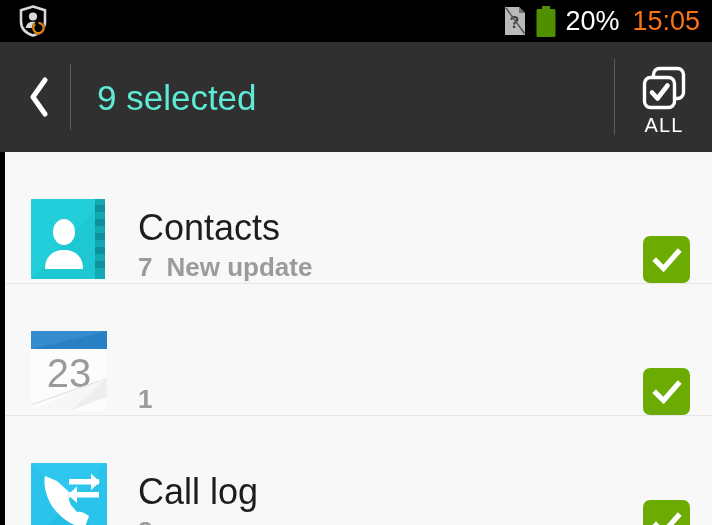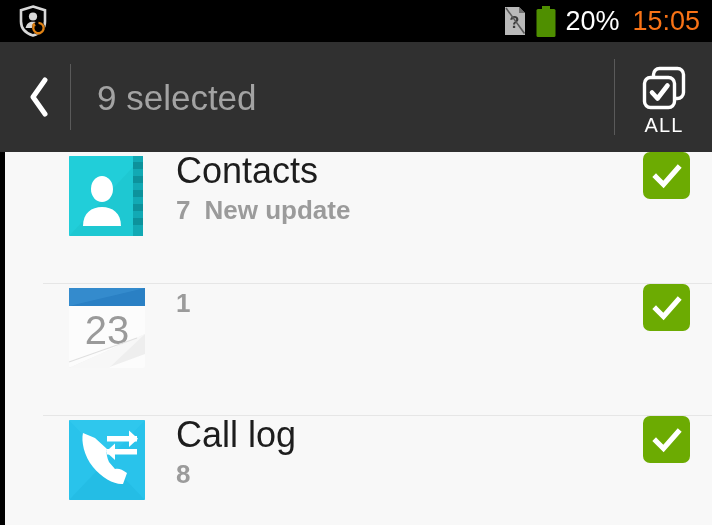--- a/index.html
+++ b/index.html
@@ -81,21 +81,21 @@
     cursor: pointer;
   }
   .icon-chevron-left { width: 22px; height: 40px; display: block; }
   .ab-divider {
     width: 1px;
     height: 66px;
     background: #5a5a5a;
     flex: 0 0 auto;
   }
   .ab-title {
-    color: #a3a3a3;
+    color: #5eead4;
     font-size: 35px;
     font-weight: 400;
     margin-left: 26px;
     line-height: 1;
     white-space: nowrap;
   }
   .ab-spacer { flex: 1 1 auto; }
   .ab-divider-right {
     width: 1px;
     height: 76px;
@@ -129,27 +129,26 @@
     height: 373px;
     background: #f8f8f8;
     border-left: 5px solid #000000;
     box-sizing: border-box;
     overflow: hidden;
   }
   .list-row {
     position: relative;
     height: 132px;
     display: flex;
-    align-items: flex-start;
+    align-items: flex-end;
     box-sizing: border-box;
     padding: 0 22px 0 24px;
     background: #f8f8f8;
     border-bottom: 1px solid #e6e6e6;
     cursor: pointer;
-    margin-left: 38px;
   }
   .row-icon {
     width: 88px;
     height: 88px;
     flex: 0 0 auto;
     margin-right: 21px;
     position: relative;
   }
   .row-icon svg { width: 88px; height: 88px; display: block; }
   .row-text {

